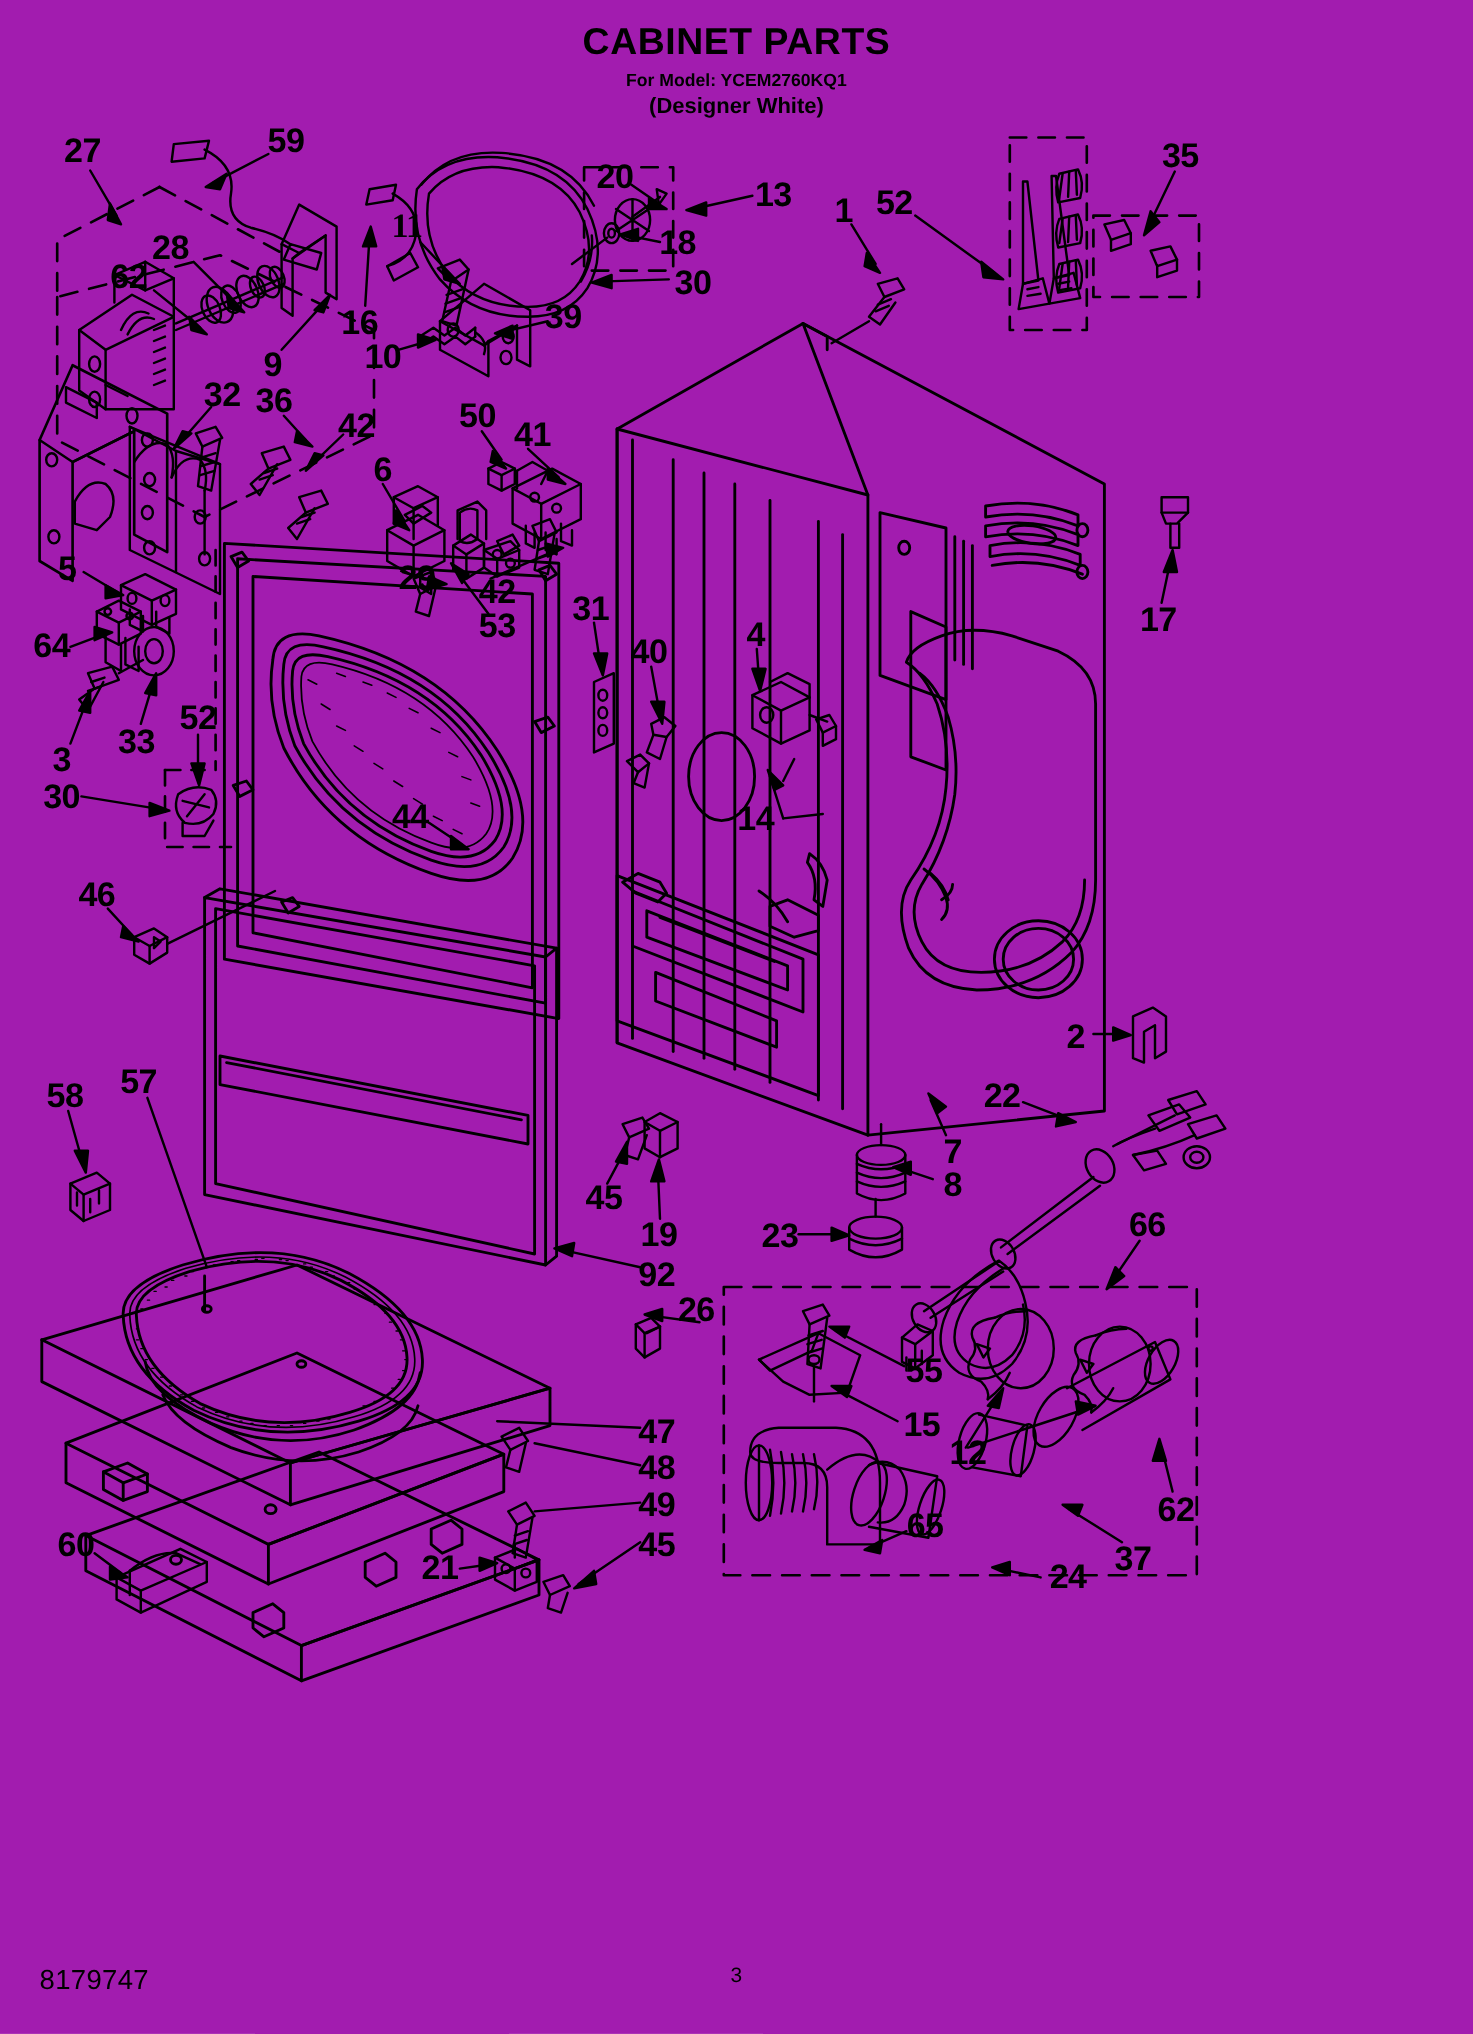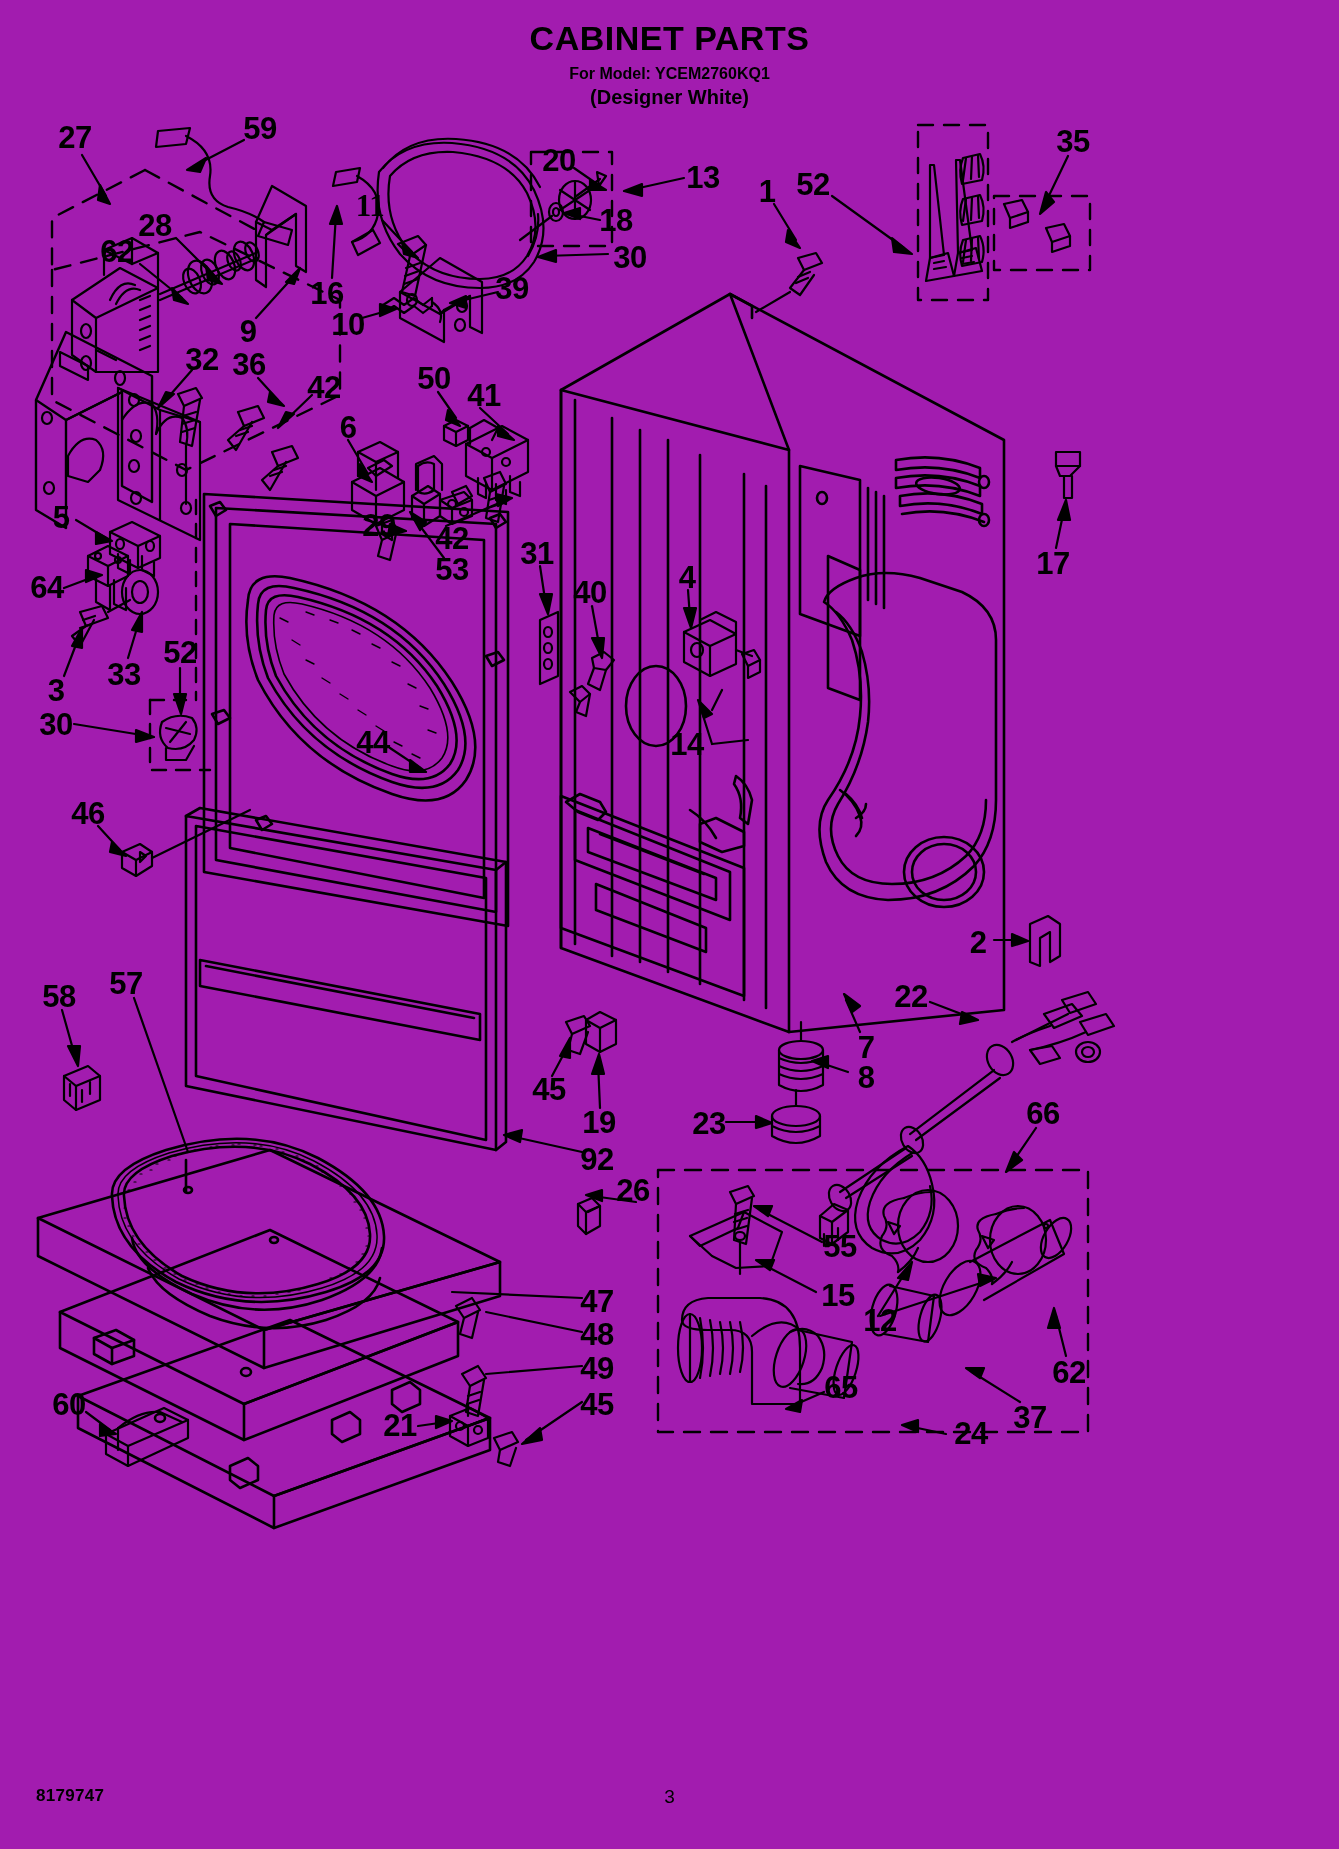--- a/index.html
+++ b/index.html
@@ -43,23 +43,22 @@
     font-size: 20px;
     font-weight: bold;
     line-height: 1.25;
     margin: 0;
   }
   
   #footer-part-number {
     position: absolute;
     left: 36px;
     top: 1786px;
-    font-size: 17px;
+    font-size: 25px;
     letter-spacing: 0.3px;
-    font-weight: bold;
   }
   #footer-page-number {
     position: absolute;
     left: 0;
     top: 1786px;
     width: 1339px;
     text-align: center;
     font-size: 19px;
   }
   

